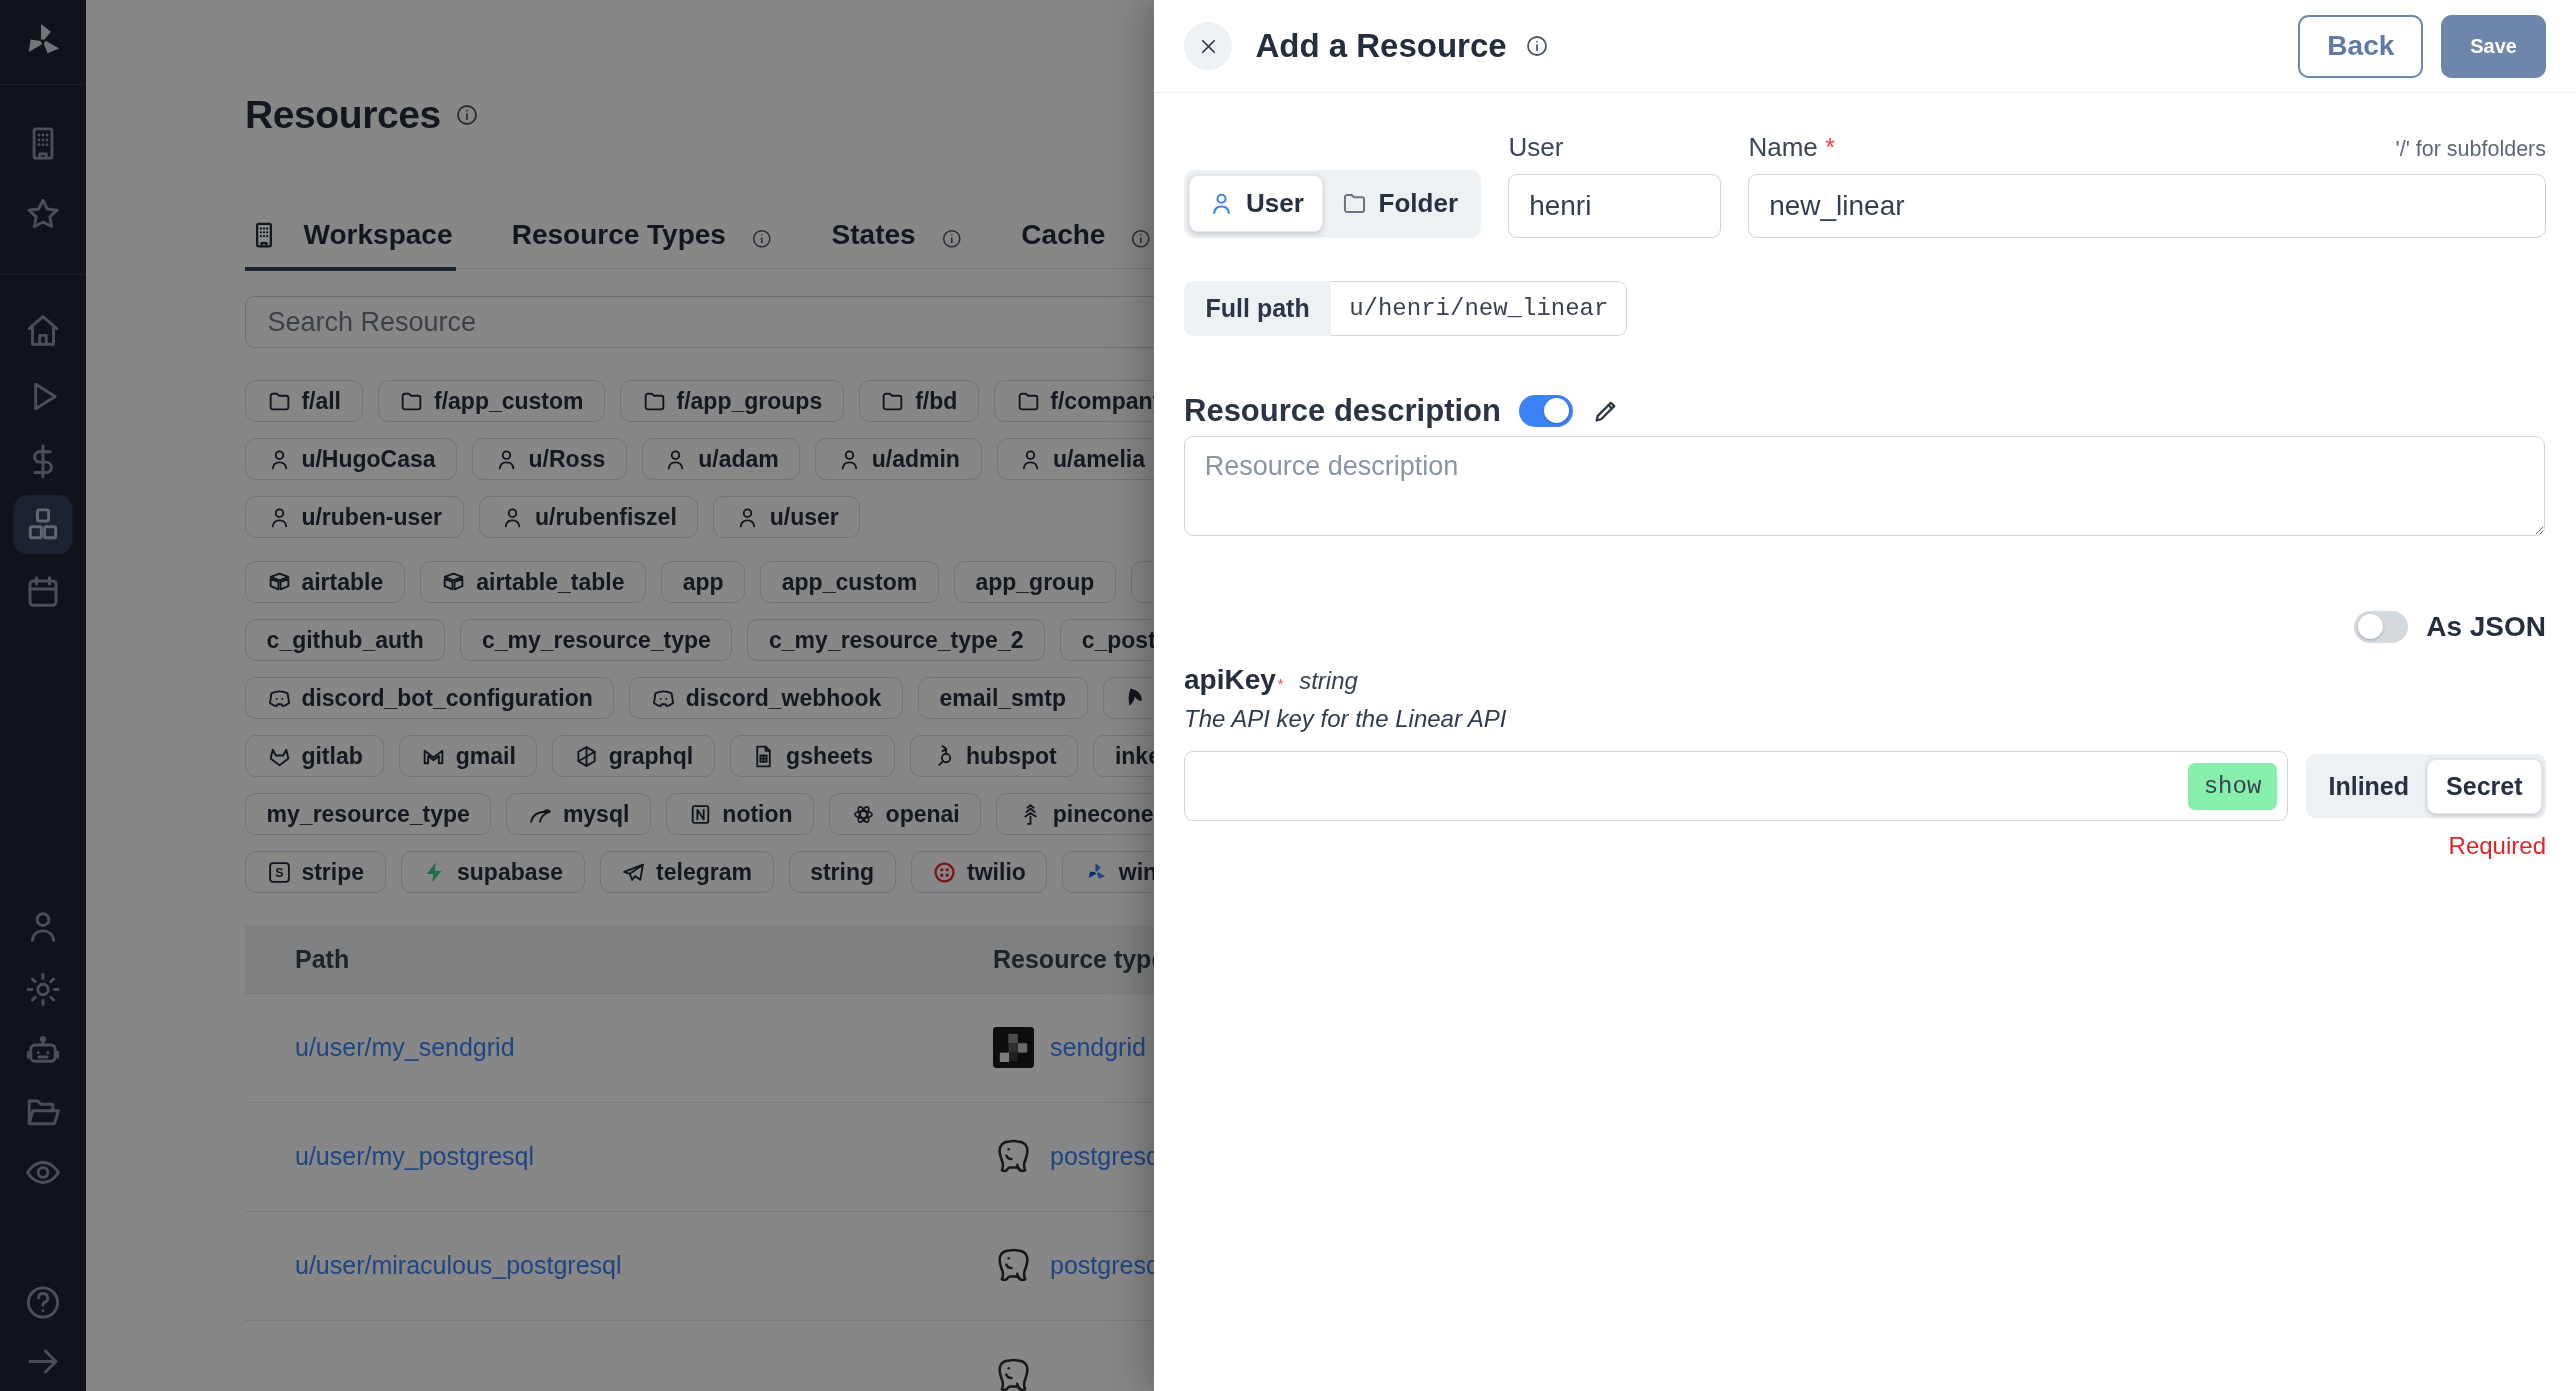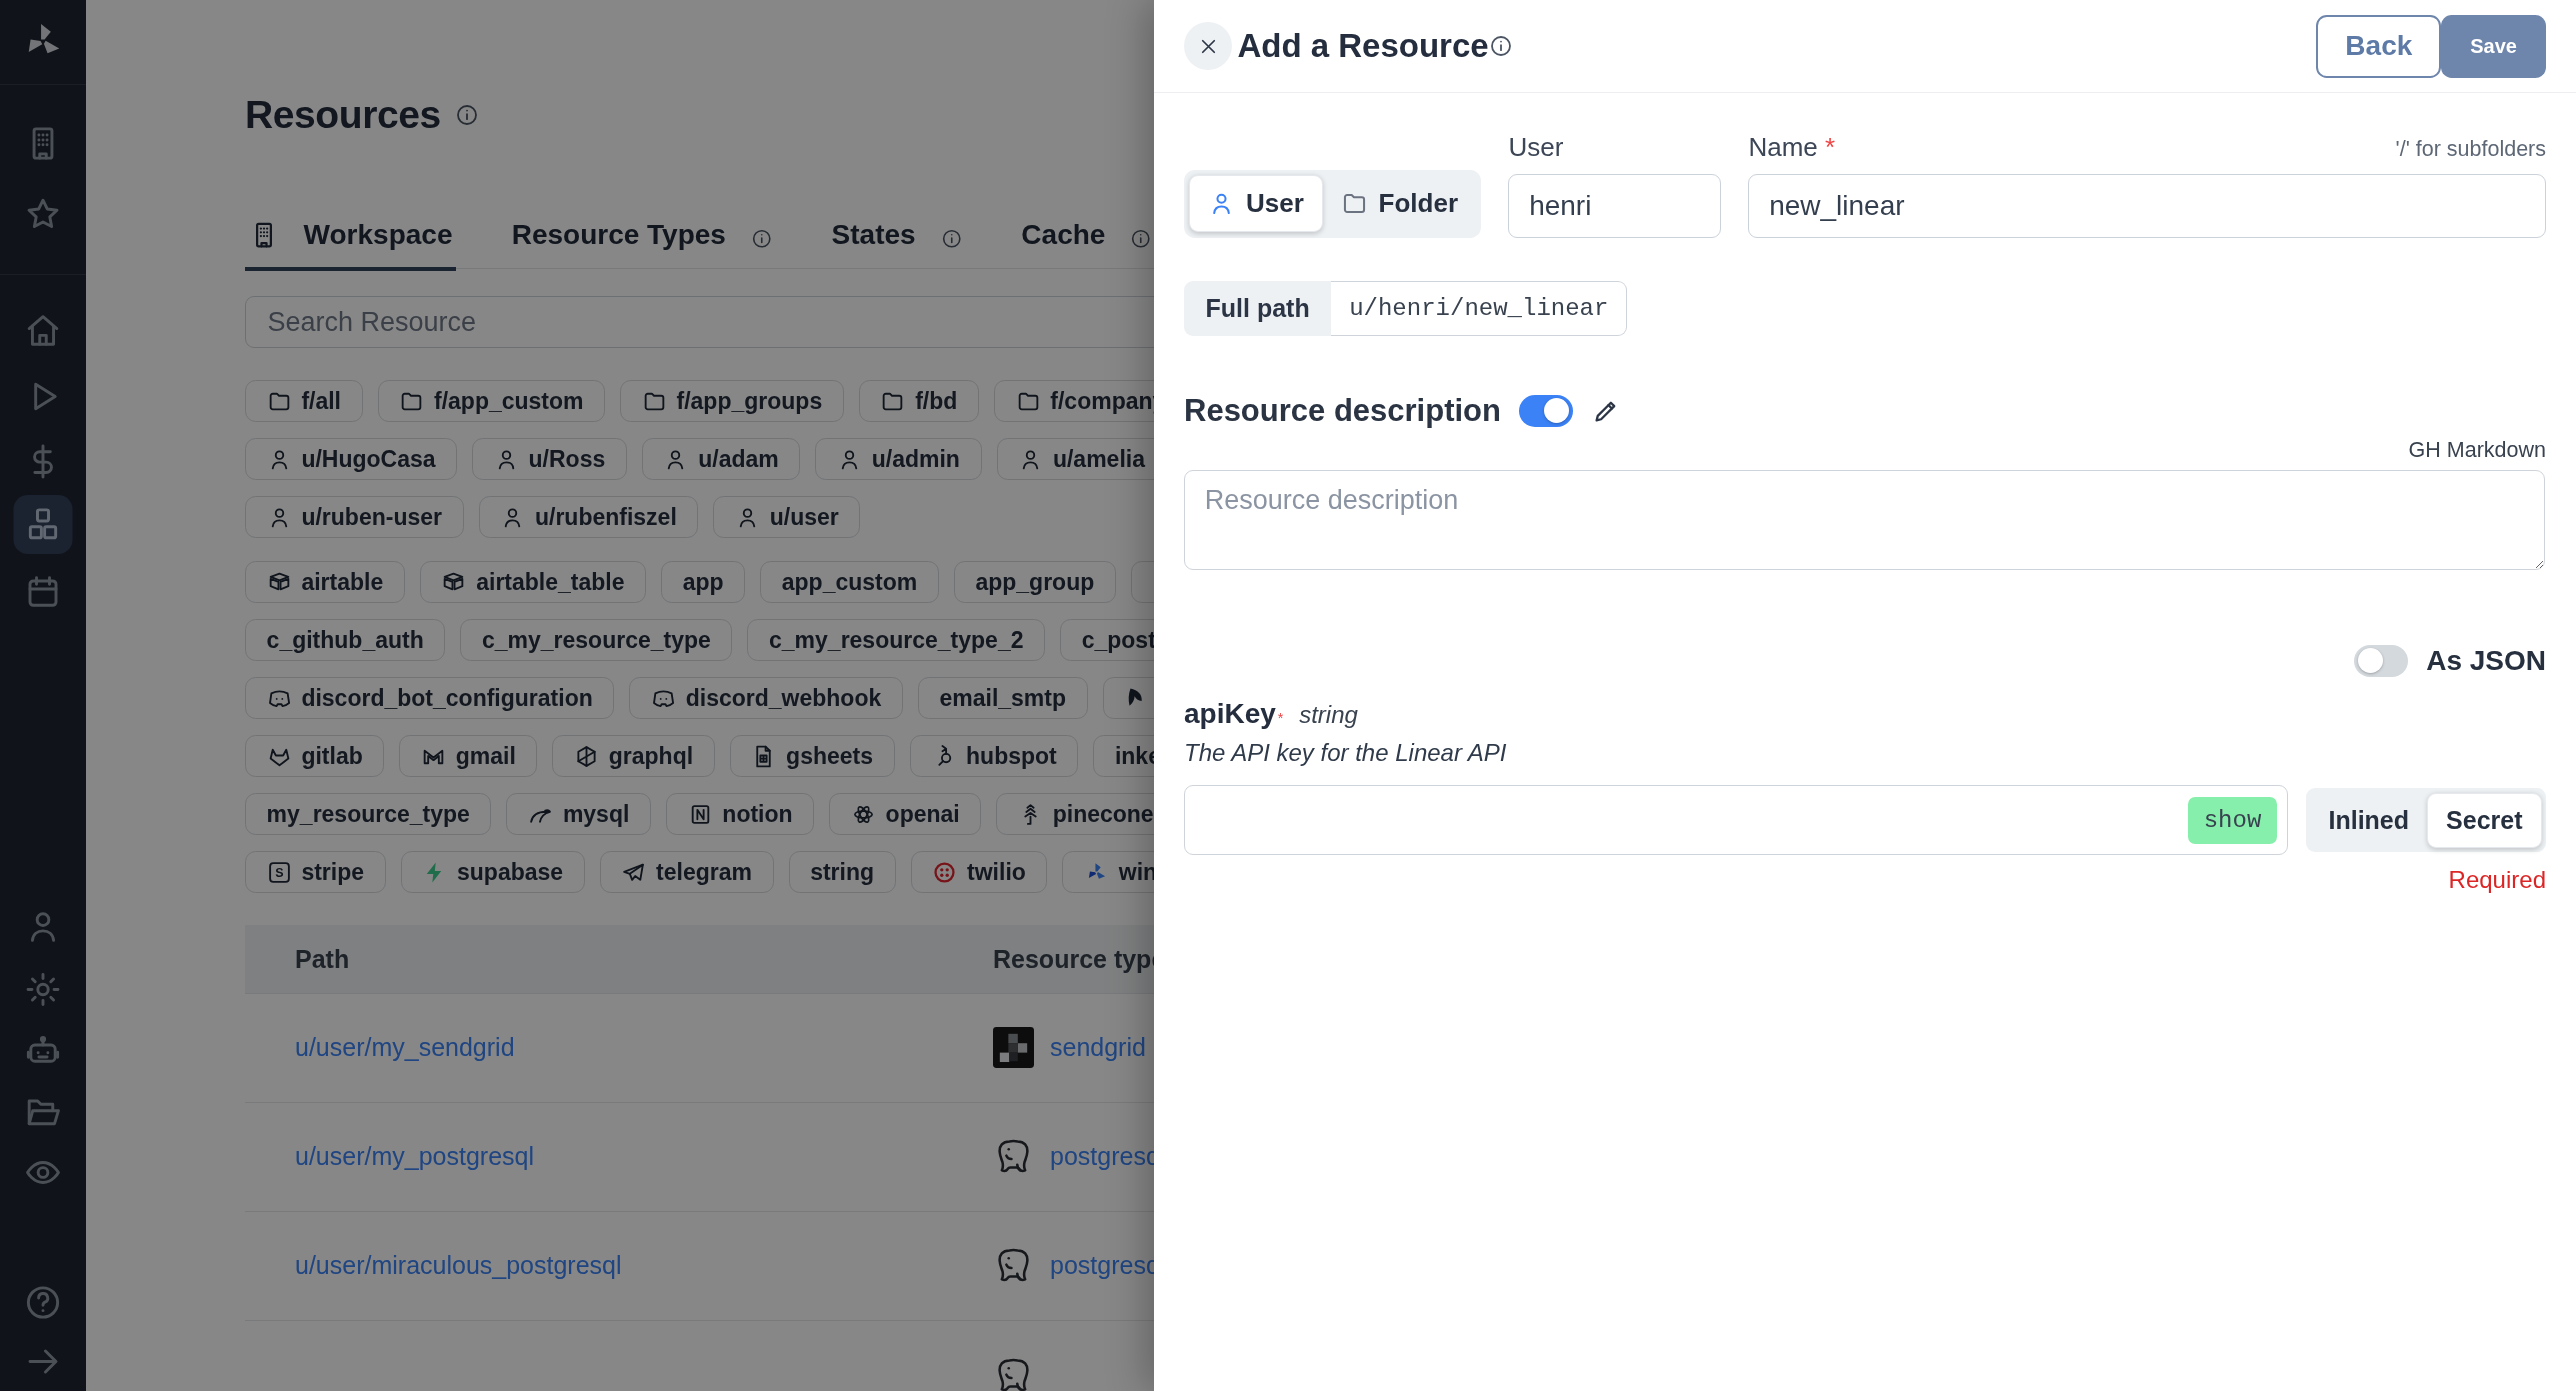--- a/index.html
+++ b/index.html
@@ -56,21 +56,21 @@
   .type-icon{width:41px; height:41px; flex:0 0 41px;}
   .type-icon svg{width:100%; height:100%;}
   .type-link{color:var(--link); font-size:25px; cursor:pointer;}
 
   
   .overlay{position:absolute; left:0; top:0; width:2576px; height:1392px; background:rgba(0,0,0,0.47); z-index:40;}
 
   
   .drawer{position:absolute; left:1154px; top:0; width:1422px; height:1392px; background:#fff; z-index:50;
           box-shadow:-9px 0 36px rgba(0,0,0,0.25); display:flex; flex-direction:column;}
-  .drawer-header{height:93px; flex:0 0 93px; display:flex; align-items:center; padding:0 30px;
+  .drawer-header{height:93px; flex:0 0 93px; display:flex; align-items:center; gap:18px; padding:0 30px;
                  border-bottom:1.8px solid #eceef1;}
   .close-btn{width:48px; height:48px; border-radius:50%; background:#eef1f4; border:none; display:flex;
              align-items:center; justify-content:center; cursor:pointer; color:#2d3748; flex:0 0 48px;}
   .close-btn svg{width:23px; height:23px;}
   .drawer-title{font-size:33px; font-weight:700; color:#252e3e; margin-left:5.4px; white-space:nowrap;}
   .spacer{flex:1;}
   .btn-back{height:63px; padding:0 27px; border:2.7px solid var(--save); border-radius:10.7px; background:#fff;
             color:#5e7aa6; font-size:28px; font-weight:700; cursor:pointer; font-family:inherit;}
   .btn-save{height:63px; padding:0 29px; border:none; border-radius:10.7px; background:var(--save);
             color:#fff; font-size:20px; font-weight:700; cursor:pointer; font-family:inherit;}
@@ -689,21 +689,20 @@
       <div class="desc-header">
         <h3 class="desc-title">Resource description</h3>
         <div class="toggle on">
             <div class="knob"></div>
           </div>
         <span class="pencil"><svg viewBox="0 0 24 24" fill="none" stroke="currentColor" stroke-width="1.8" stroke-linecap="round" stroke-linejoin="round">
               <path d="M4.5 19.5l.9-3.6L15.9 5.4l2.7 2.7L8.1 18.6l-3.6.9z"></path>
               <path d="M14 7.3l2.7 2.7"></path>
             </svg></span>
       </div>
-      <div class="md-hint">GH Markdown</div>
       <textarea class="desc-ta" placeholder="Resource description" style=""></textarea>
 
       <div class="asjson-row">
         <div class="toggle off">
             <div class="knob"></div>
           </div>
         <span class="asjson-label">As JSON</span>
       </div>
 
       <div class="apikey-head">

